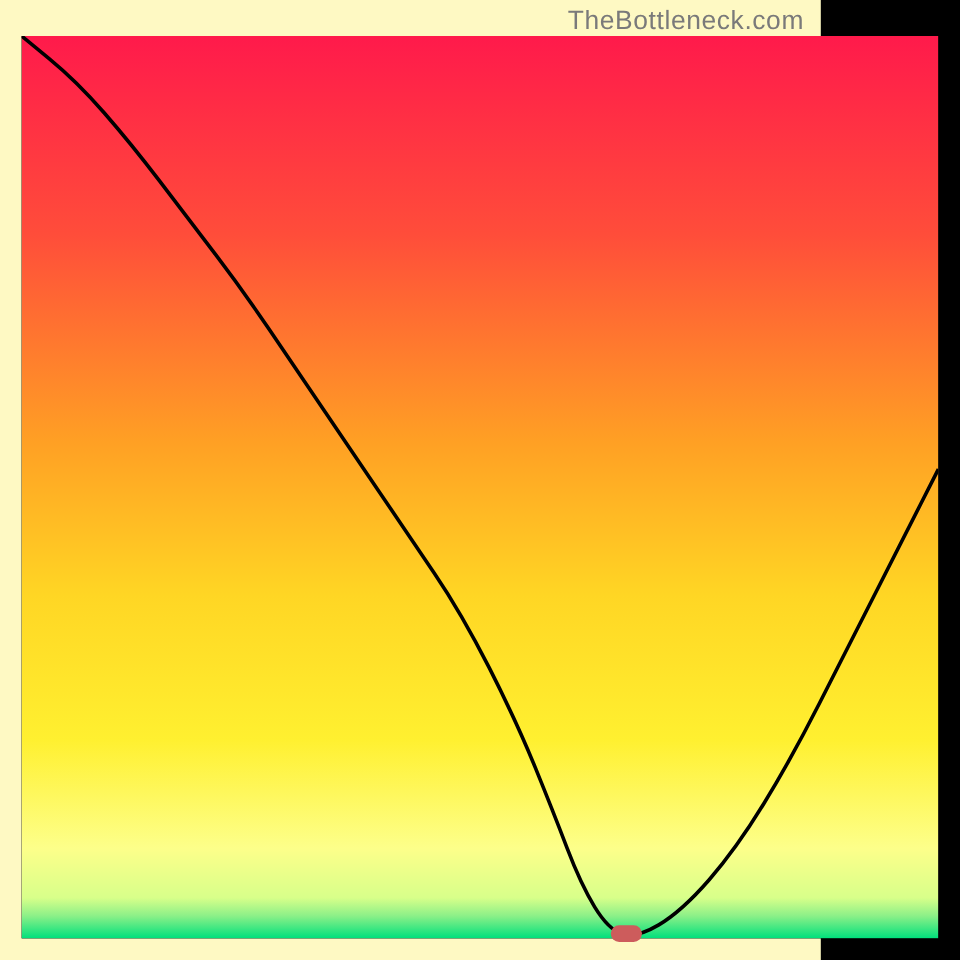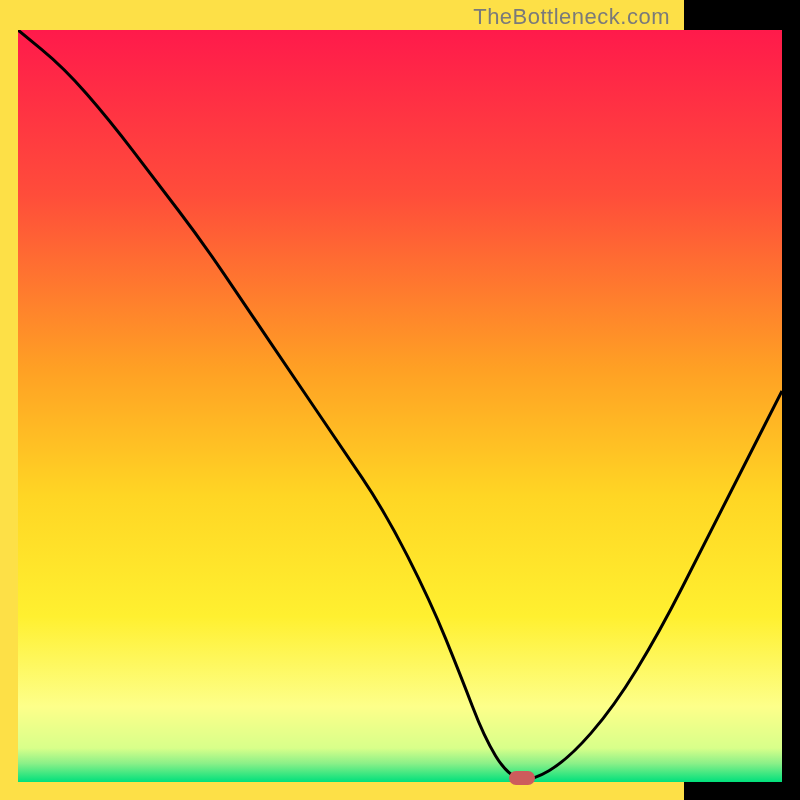--- a/index.html
+++ b/index.html
@@ -8,21 +8,21 @@
     width: 800px;
     height: 800px;
     background: #000;
     font-family: Arial, Helvetica, sans-serif;
     overflow: hidden;
   }
   .frame {
     position: relative;
     width: 684px;
     height: 800px;
-    background: #fde047;
+    background: #fef9c3;
   }
   .watermark {
     position: absolute;
     top: 4px;
     right: 14px;
     color: #7a7a7a;
     font-size: 22px;
     letter-spacing: 0.5px;
     font-weight: 500;
   }

